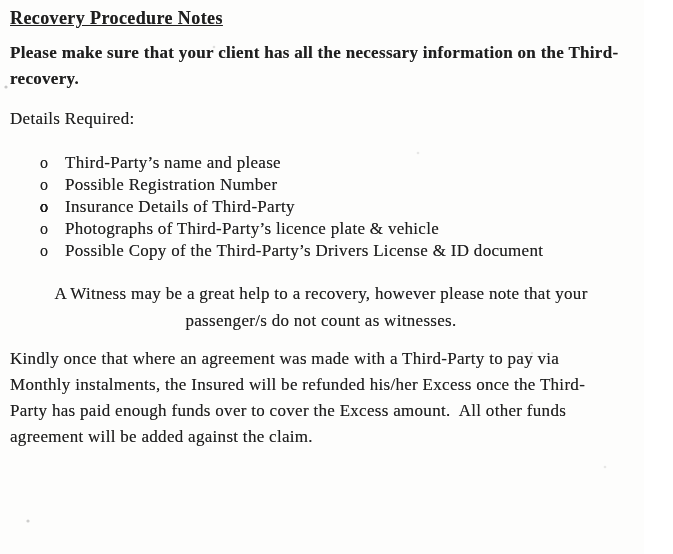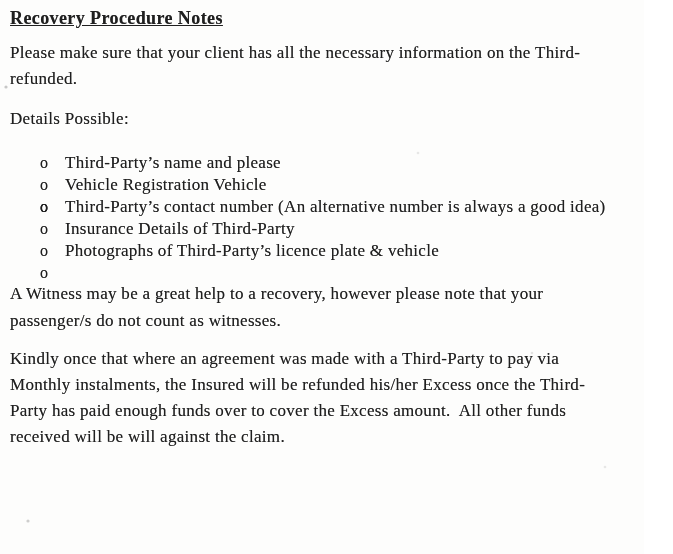--- a/index.html
+++ b/index.html
@@ -27,20 +27,21 @@
     line-height: 24px;
     font-weight: bold;
     text-decoration: underline;
     letter-spacing: 0.4px;
   }
   .para { margin: 0; }
   .line { white-space: pre-wrap; }
   .intro {
     line-height: 26px;
     margin-bottom: 14px;
+    font-weight: bold;
   }
   .details-label {
     line-height: 26px;
     margin-bottom: 20px;
   }
   ul.bullets {
     list-style: none;
     margin: 0 0 18px 0;
     padding: 0;
     line-height: 22px;
@@ -52,20 +53,21 @@
   }
   ul.bullets .marker {
     position: absolute;
     left: 30px;
     top: 0;
     font-size: 16px;
   }
   .witness {
     line-height: 27px;
     margin-bottom: 12px;
+    text-align: center;
   }
   .installments {
     line-height: 26px;
   }
   .speckles {
     position: absolute;
     top: 0; left: 0;
     width: 2px; height: 2px;
     border-radius: 50%;
     background: transparent;
@@ -81,41 +83,41 @@
   }
 </style>
 </head>
 <body>
 
 <div class="page">
   <h1 class="title">Recovery Procedure Notes</h1>
 
   <div class="para intro">
       <div class="line">Please make sure that your client has all the necessary information on the Third-</div>
-      <div class="line">refunded.</div>
+      <div class="line">recovery.</div>
     </div>
 
-  <div class="para details-label">Details Possible:</div>
+  <div class="para details-label">Details Required:</div>
 
   <ul class="bullets">
       <li><span class="marker">o</span><span>Third-Party’s name and please</span></li>
-      <li><span class="marker">o</span><span>Vehicle Registration Vehicle</span></li>
+      <li><span class="marker">o</span><span>Possible Registration Number</span></li>
       <li><span class="marker">o</span></li>
-      <li><span class="marker">o</span><span>Third-Party’s contact number (An alternative number is always a good idea)</span></li>
+      <li><span class="marker">o</span></li>
       <li><span class="marker">o</span><span>Insurance Details of Third-Party</span></li>
       <li><span class="marker">o</span><span>Photographs of Third-Party’s licence plate &amp; vehicle</span></li>
-      <li><span class="marker">o</span></li>
+      <li><span class="marker">o</span><span>Possible Copy of the Third-Party’s Drivers License &amp; ID document</span></li>
     </ul>
 
   <div class="para witness">
       <div class="line">A Witness may be a great help to a recovery, however please note that your</div>
       <div class="line">passenger/s do not count as witnesses.</div>
     </div>
 
   <div class="para installments">
       <div class="line">Kindly once that where an agreement was made with a Third-Party to pay via</div>
       <div class="line">Monthly instalments, the Insured will be refunded his/her Excess once the Third-</div>
       <div class="line">Party has paid enough funds over to cover the Excess amount.  All other funds</div>
-      <div class="line">received will be will against the claim.</div>
+      <div class="line">agreement will be added against the claim.</div>
     </div>
 
   <div class="speckles"></div>
 </div>
 
 </body></html>

